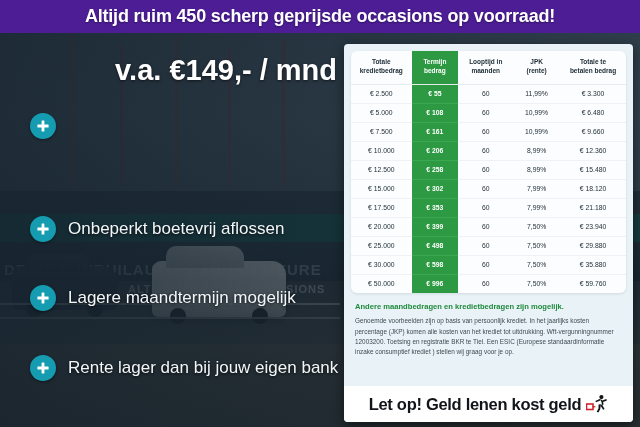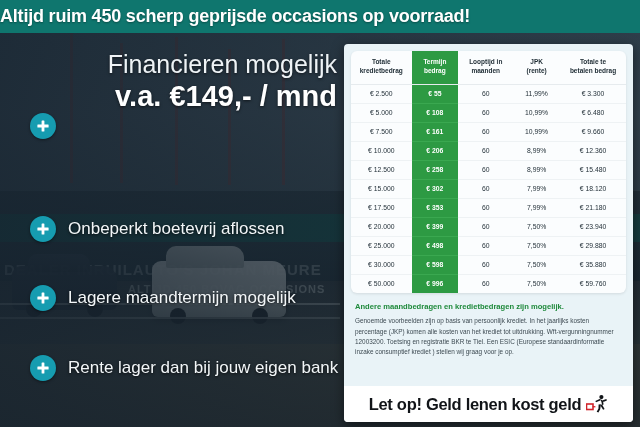--- a/index.html
+++ b/index.html
@@ -12,22 +12,22 @@
   #root {
     position: relative;
     width: 640px; height: 427px;
     background: #22303f;
   }
 
   
   .banner {
     position: absolute; left: 0; top: 0;
     width: 640px; height: 33px;
-    background: #0f766e;
-    display: flex; align-items: center; justify-content: flex-start;
+    background: #4c1d95;
+    display: flex; align-items: center; justify-content: center;
   }
   .banner-text {
     color: #ffffff;
     font-size: 18px;
     font-weight: bold;
     letter-spacing: -0.2px;
     text-shadow: 0 1px 2px rgba(0,0,0,.35);
     white-space: nowrap;
   }
 
@@ -255,21 +255,20 @@
   <div class="features">
 
     <div class="plus-badge badge-headline">
       <svg width="14" height="14" viewBox="0 0 14 14" aria-hidden="true">
         <rect x="5.6" y="1.4" width="2.8" height="11.2" rx="0.5" fill="#ffffff"></rect>
         <rect x="1.4" y="5.6" width="11.2" height="2.8" rx="0.5" fill="#ffffff"></rect>
       </svg>
     </div>
 
     <div class="headline-block">
-      <div class="headline-1">Financieren mogelijk</div>
       <div class="headline-2">v.a. €149,- / mnd</div>
     </div>
 
     <div class="feature-row fr-1">
       <span class="plus-badge">
         <svg width="14" height="14" viewBox="0 0 14 14" aria-hidden="true">
           <rect x="5.6" y="1.4" width="2.8" height="11.2" rx="0.5" fill="#ffffff"></rect>
           <rect x="1.4" y="5.6" width="11.2" height="2.8" rx="0.5" fill="#ffffff"></rect>
         </svg>
       </span>

